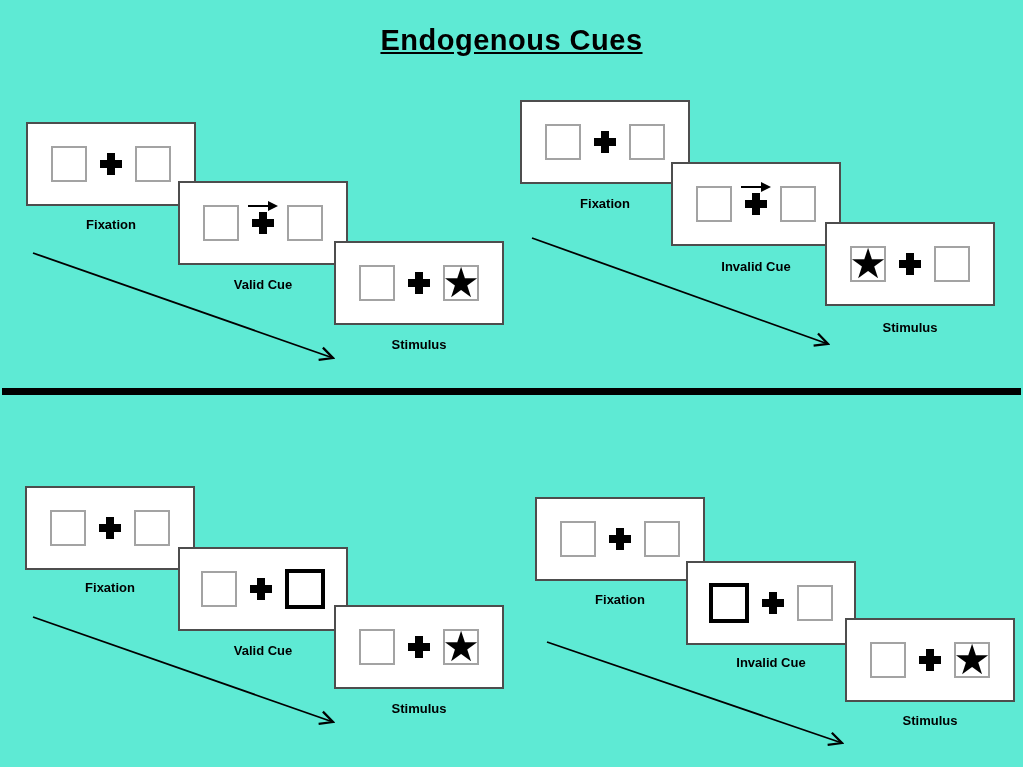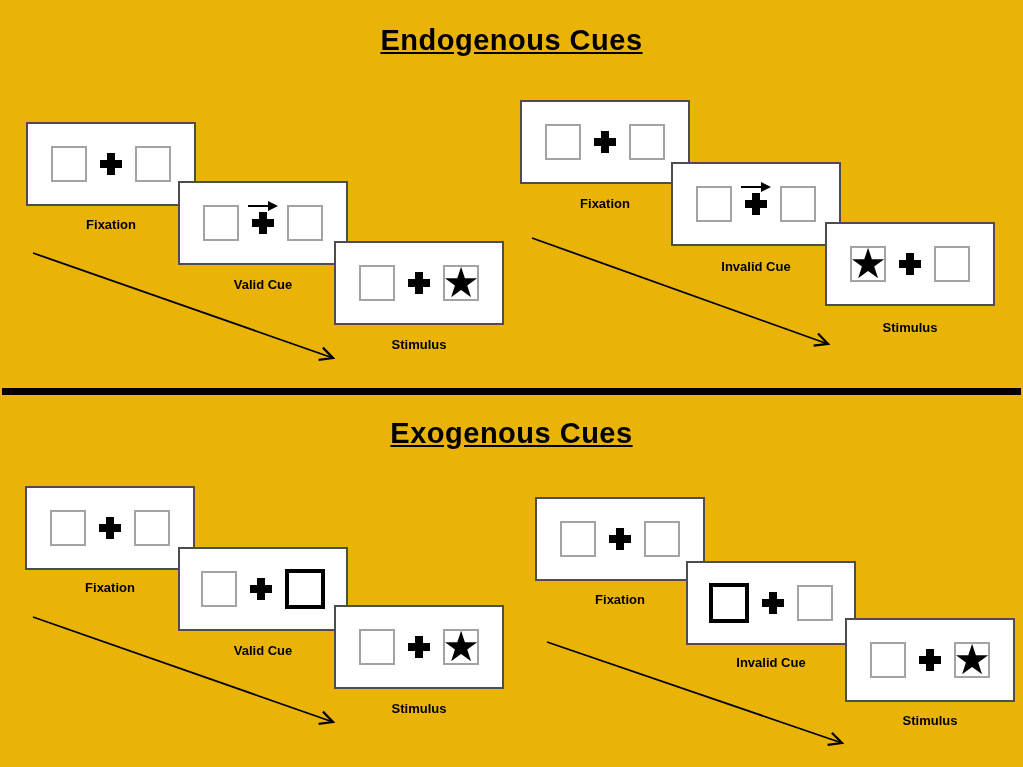--- a/index.html
+++ b/index.html
@@ -1,18 +1,18 @@
 <!DOCTYPE html>
 <html><head>
 <meta charset="utf-8">
 <style>
   html,body { margin:0; padding:0; background:#fff; }
   #stage {
     position:relative; width:1023px; height:767px;
-    background:#eab308; overflow:hidden;
+    background:#5eead4; overflow:hidden;
     font-family:"Liberation Sans", sans-serif;
     color:#000;
   }
   .section-title {
     position:absolute; left:0; width:1023px; text-align:center;
     font-size:29px; font-weight:bold; text-decoration:underline;
     letter-spacing:0.5px;
   }
   .divider {
     position:absolute; left:2px; width:1019px; height:7px; background:#000;
@@ -127,21 +127,20 @@
     <defs>
       <marker id="ah2" viewBox="0 0 10 10" refX="9" refY="5" markerWidth="9" markerHeight="9" orient="auto">
         <path d="M1,1 L9,5 L1,9" fill="none" stroke="#000" stroke-width="1.4"></path>
       </marker>
     </defs>
     <line x1="8" y1="8" x2="304" y2="114" stroke="#000" stroke-width="1.8" marker-end="url(#ah2)"></line>
   </svg>
 
   <div class="divider" style="top:388px"></div>
 
-  <div class="section-title" style="top:417px">Exogenous Cues</div>
 
   <div class="panel" style="left:25px;top:486px">
     <span class="sq"></span>
     <span class="plus"></span>
     <span class="sq"></span>
   </div>
   <div class="step-label" style="left:25px;top:580px">Fixation</div>
 
   <div class="panel" style="left:178px;top:547px">
     <span class="sq"></span>

